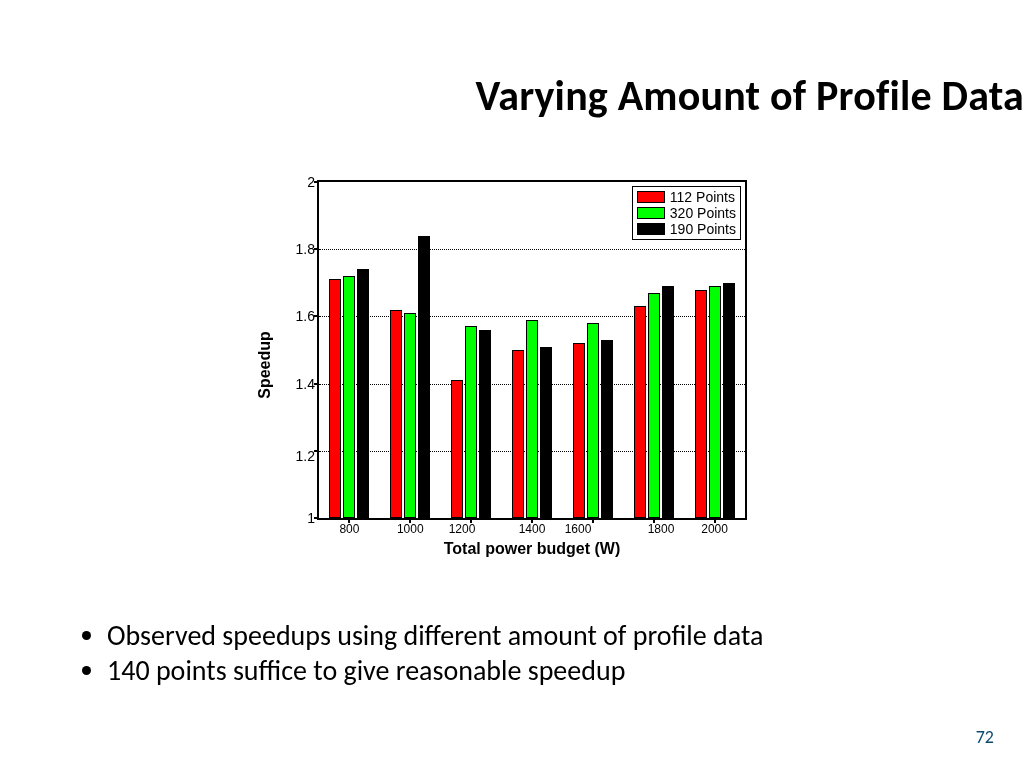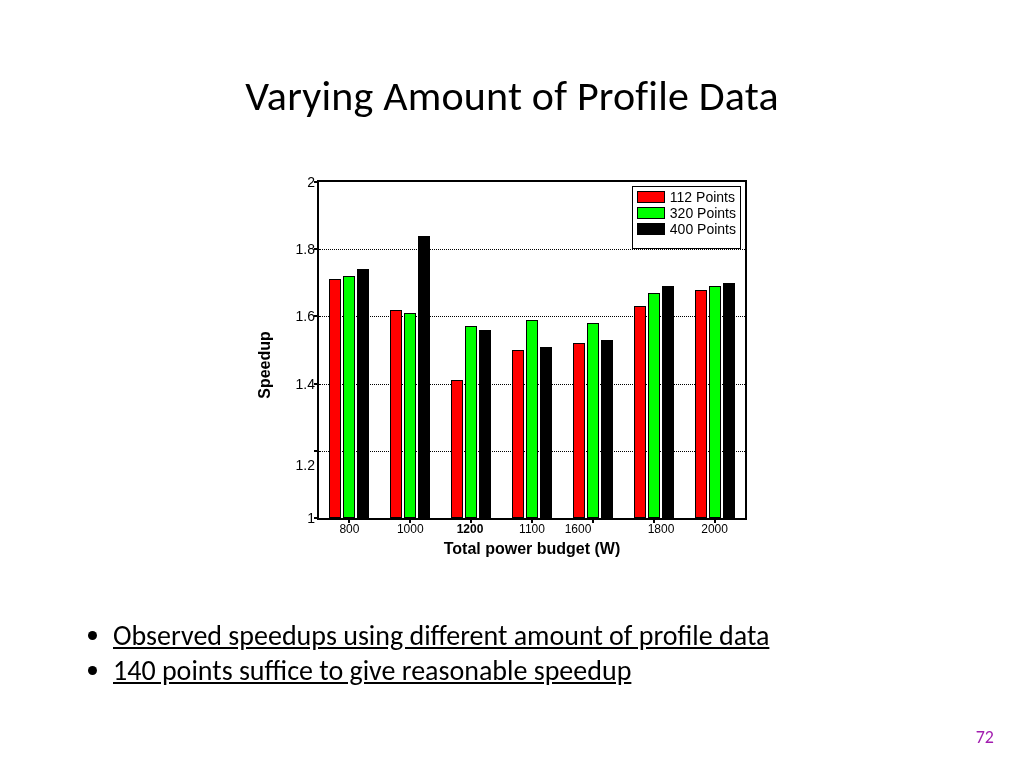--- a/index.html
+++ b/index.html
@@ -15,23 +15,23 @@
   .slide {
     position: relative;
     width: 1024px;
     height: 768px;
   }
   .title {
     position: absolute;
     top: 70px;
     left: 0;
     right: 0;
-    text-align: center;
+    text-align: right;
     font-size: 42px;
-    font-weight: 400;
+    font-weight: 700;
     letter-spacing: 0.2px;
   }
   .chart-wrap {
     position: absolute;
     left: 257px;
     top: 170px;
     width: 510px;
     height: 390px;
   }
   .plot-area {
@@ -107,21 +107,21 @@
     border: 1px solid #000;
     box-sizing: border-box;
   }
   .legend {
     position: absolute;
     right: 4px;
     top: 4px;
     border: 1.5px solid #000;
     background: #fff;
     font-size: 14px;
-    padding: 2px 4px 11px 4px;
+    padding: 2px 4px 2px 4px;
     font-family: Arial, sans-serif;
   }
   .legend-row {
     display: flex;
     align-items: center;
     line-height: 16px;
   }
   .legend-swatch {
     width: 26px;
     height: 10px;
@@ -130,29 +130,28 @@
   }
   .bullets {
     position: absolute;
     left: 55px;
     top: 590px;
     font-size: 28px;
     line-height: 1.25;
   }
   .bullets li {
     list-style-type: disc;
-    margin-left: 18px;
-    text-decoration: underline;
+    margin-left: 12px;
   }
   .page-num {
     position: absolute;
     right: 30px;
     bottom: 20px;
     font-size: 18px;
-    color: #a21caf;
+    color: #0c4a6e;
   }
 </style>
 </head>
 <body>
 
 <div class="slide">
 
   <div class="title">Varying Amount of Profile Data</div>
 
   <div class="chart-wrap">
@@ -162,27 +161,27 @@
           <div class="legend-row">
             <div class="legend-swatch" style="background: rgb(255, 0, 0);"></div>
             <span>112 Points</span>
           </div>
           <div class="legend-row">
             <div class="legend-swatch" style="background: rgb(0, 255, 0);"></div>
             <span>320 Points</span>
           </div>
           <div class="legend-row">
             <div class="legend-swatch" style="background: rgb(0, 0, 0);"></div>
-            <span>400 Points</span>
+            <span>190 Points</span>
           </div>
         </div>
     <div class="ytick" style="top: 336px;">1</div>
         <div class="ytick-mark" style="top: 335px;"></div>
         <div class="grid-line" style="top: 268.8px;"></div>
-        <div class="ytick" style="top: 283px;">1.2</div>
+        <div class="ytick" style="top: 274px;">1.2</div>
         <div class="ytick-mark" style="top: 267.8px;"></div>
         <div class="grid-line" style="top: 201.6px;"></div>
         <div class="ytick" style="top: 201.6px;">1.4</div>
         <div class="ytick-mark" style="top: 200.6px;"></div>
         <div class="grid-line" style="top: 134.4px;"></div>
         <div class="ytick" style="top: 134.4px;">1.6</div>
         <div class="ytick-mark" style="top: 133.4px;"></div>
         <div class="grid-line" style="top: 67.2px;"></div>
         <div class="ytick" style="top: 67.2px;">1.8</div>
         <div class="ytick-mark" style="top: 66.2px;"></div>
@@ -191,26 +190,26 @@
         <div class="xtick" style="left: 30.4286px;">800</div>
         <div class="xtick-mark" style="left: 29.4286px;"></div>
         <div class="bar" style="background: rgb(255, 0, 0); height: 238.56px; left: 10.4286px; width: 12px;"></div>
         <div class="bar" style="background: rgb(0, 255, 0); height: 241.92px; left: 24.4286px; width: 12px;"></div>
         <div class="bar" style="background: rgb(0, 0, 0); height: 248.64px; left: 38.4286px; width: 12px;"></div>
         <div class="xtick" style="left: 91.2857px;">1000</div>
         <div class="xtick-mark" style="left: 90.2857px;"></div>
         <div class="bar" style="background: rgb(255, 0, 0); height: 208.32px; left: 71.2857px; width: 12px;"></div>
         <div class="bar" style="background: rgb(0, 255, 0); height: 204.96px; left: 85.2857px; width: 12px;"></div>
         <div class="bar" style="background: rgb(0, 0, 0); height: 282.24px; left: 99.2857px; width: 12px;"></div>
-        <div class="xtick" style="left: 151px; font-weight: bold;">1200</div>
+        <div class="xtick" style="left: 143px;">1200</div>
         <div class="xtick-mark" style="left: 151.143px;"></div>
         <div class="bar" style="background: rgb(255, 0, 0); height: 137.76px; left: 132.143px; width: 12px;"></div>
         <div class="bar" style="background: rgb(0, 255, 0); height: 191.52px; left: 146.143px; width: 12px;"></div>
         <div class="bar" style="background: rgb(0, 0, 0); height: 188.16px; left: 160.143px; width: 12px;"></div>
-        <div class="xtick" style="left: 213px;">1100</div>
+        <div class="xtick" style="left: 213px;">1400</div>
         <div class="xtick-mark" style="left: 212px;"></div>
         <div class="bar" style="background: rgb(255, 0, 0); height: 168px; left: 193px; width: 12px;"></div>
         <div class="bar" style="background: rgb(0, 255, 0); height: 198.24px; left: 207px; width: 12px;"></div>
         <div class="bar" style="background: rgb(0, 0, 0); height: 171.36px; left: 221px; width: 12px;"></div>
         <div class="xtick" style="left: 259px;">1600</div>
         <div class="xtick-mark" style="left: 272.857px;"></div>
         <div class="bar" style="background: rgb(255, 0, 0); height: 174.72px; left: 253.857px; width: 12px;"></div>
         <div class="bar" style="background: rgb(0, 255, 0); height: 194.88px; left: 267.857px; width: 12px;"></div>
         <div class="bar" style="background: rgb(0, 0, 0); height: 178.08px; left: 281.857px; width: 12px;"></div>
         <div class="xtick" style="left: 342px;">1800</div>

